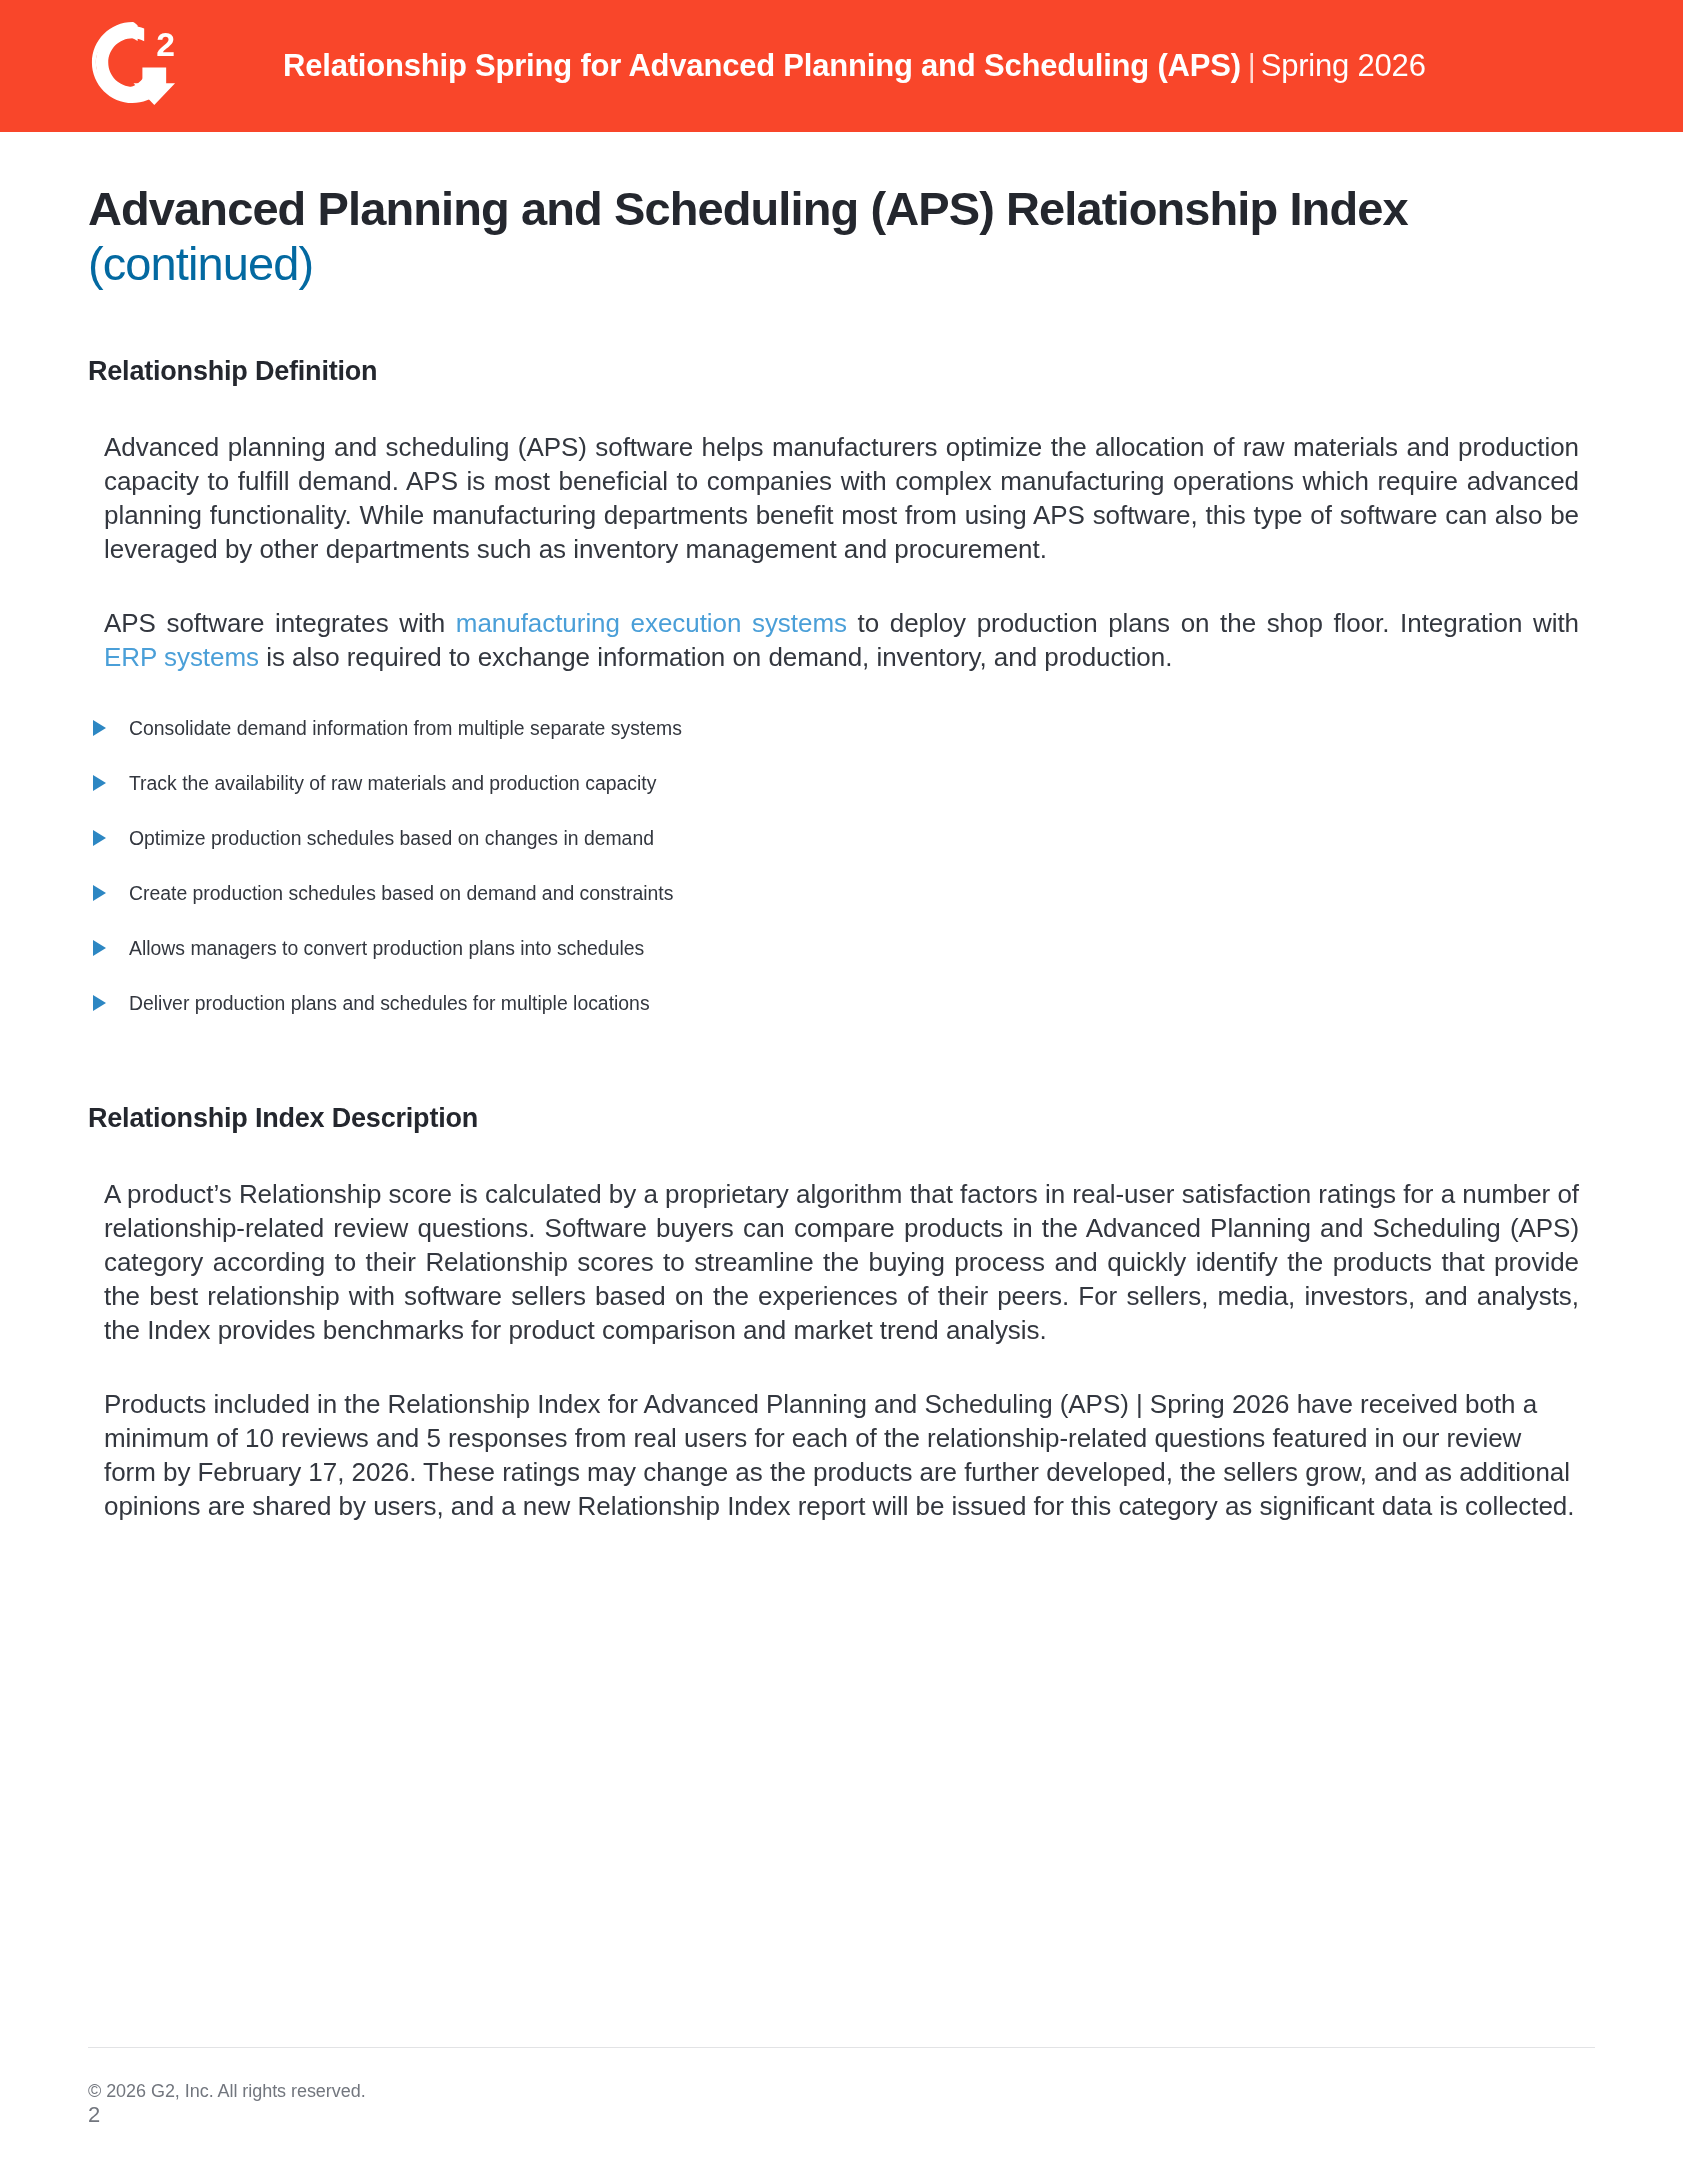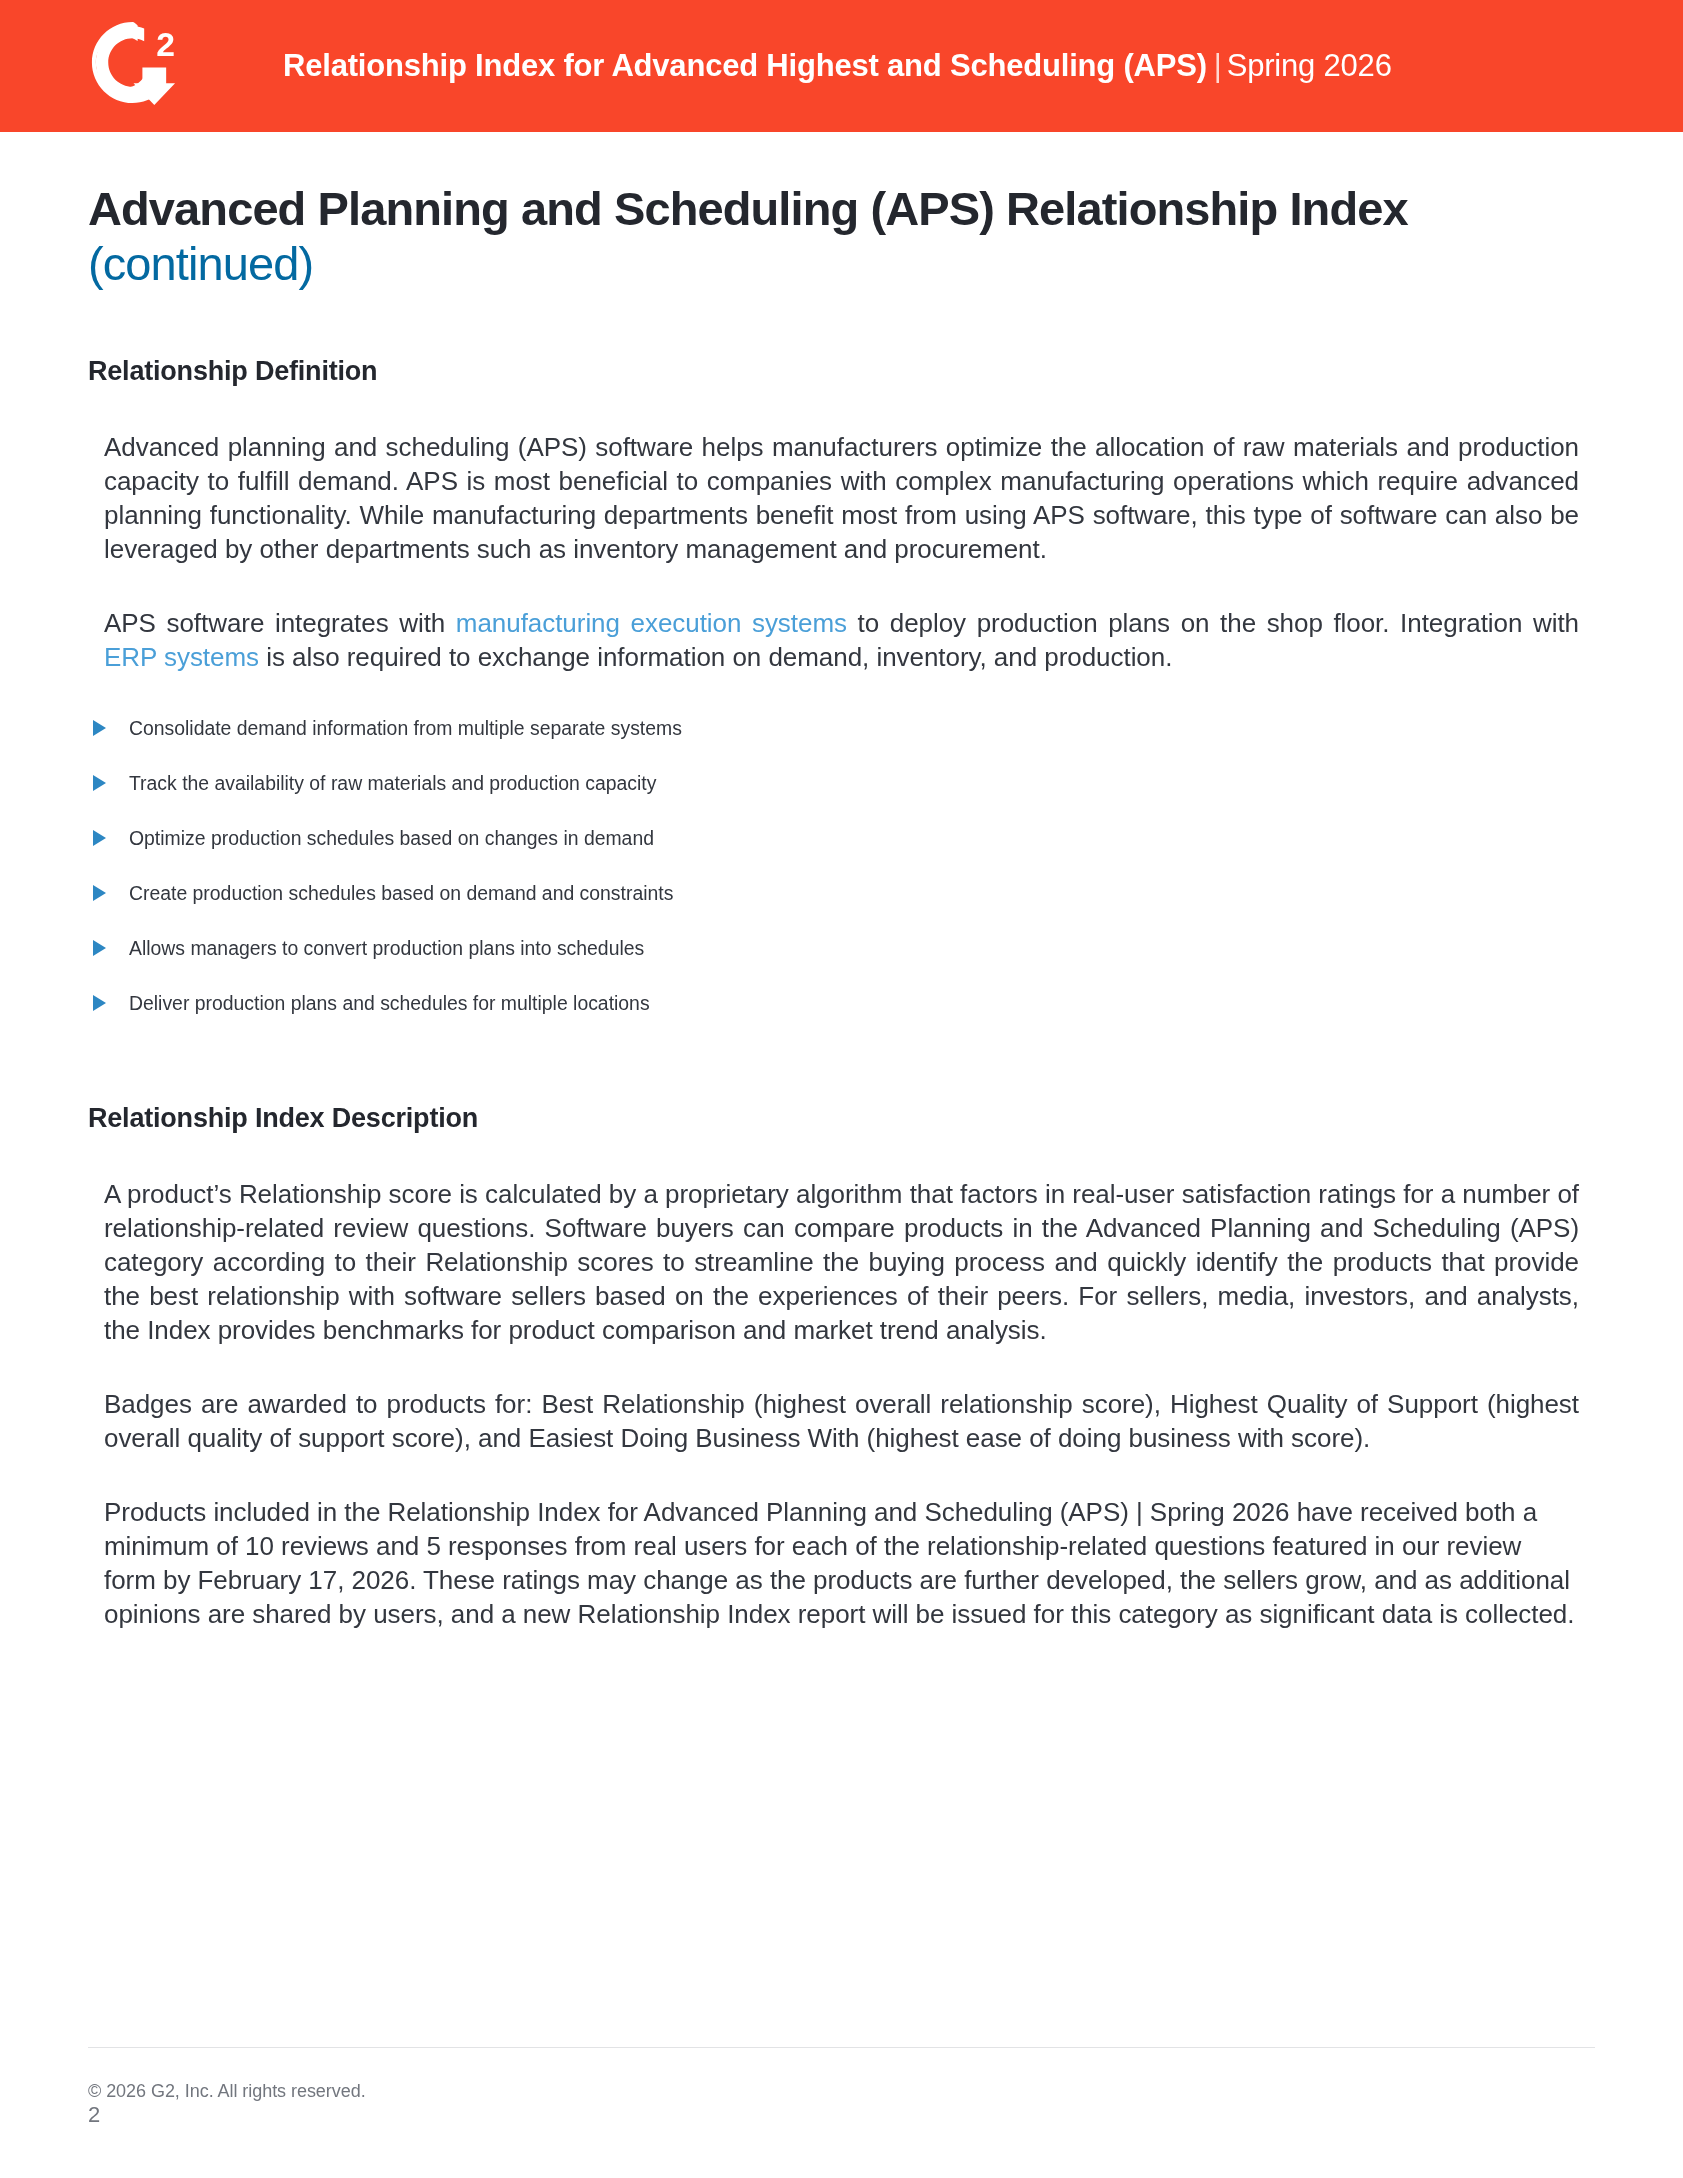--- a/index.html
+++ b/index.html
@@ -201,21 +201,21 @@
                  L61.8 12.6
                  C58.1 11 54.1 10 50 10 Z"></path>
 
         <path fill="#ffffff" d="M60 52 L84 52 L84 68 L93 68 L72 90 L51 68 L60 68 Z"></path>
 
         <text x="74" y="40" font-family="'Liberation Sans', sans-serif" font-size="34" font-weight="bold" fill="#ffffff">2</text>
       </svg>
     </div>
 
     <div class="header-title">
-      <span class="ht-bold">Relationship Index for Advanced Highest and Scheduling (APS)</span>
+      <span class="ht-bold">Relationship Spring for Advanced Planning and Scheduling (APS)</span>
       <span class="ht-sep">|</span>
       <span class="ht-light">Spring 2026</span>
     </div>
   </div>
 
   <div class="content">
 
     <h1 class="page-title">
       <span>Advanced Planning and Scheduling (APS) Relationship Index</span>
       <span class="pt-light">(continued)</span>
@@ -254,21 +254,20 @@
       <li>
         <span class="tri-bullet"></span>
         <span>Deliver production plans and schedules for multiple locations</span>
       </li>
     </ul>
 
     <h2 class="section-heading sh-description">Relationship Index Description</h2>
 
     <p class="body-text first">A product’s Relationship score is calculated by a proprietary algorithm that factors in real-user satisfaction ratings for a number of relationship-related review questions. Software buyers can compare products in the Advanced Planning and Scheduling (APS) category according to their Relationship scores to streamline the buying process and quickly identify the products that provide the best relationship with software sellers based on the experiences of their peers. For sellers, media, investors, and analysts, the Index provides benchmarks for product comparison and market trend analysis.</p>
 
-    <p class="body-text gap">Badges are awarded to products for: Best Relationship (highest overall relationship score), Highest Quality of Support (highest overall quality of support score), and Easiest Doing Business With (highest ease of doing business with score).</p>
 
     <p class="body-text gap nojustify">Products included in the Relationship Index for Advanced Planning and Scheduling (APS) | Spring 2026 have received both a minimum of 10 reviews and 5 responses from real users for each of the relationship-related questions featured in our review form by February 17, 2026. These ratings may change as the products are further developed, the sellers grow, and as additional opinions are shared by users, and a new Relationship Index report will be issued for this category as significant data is collected.</p>
 
   </div>
 
   <div class="footer">
     <div class="footer-rule"></div>
     <div class="footer-row">
       <span>© 2026 G2, Inc. All rights reserved.</span>
       <span class="footer-page-num">2</span>

